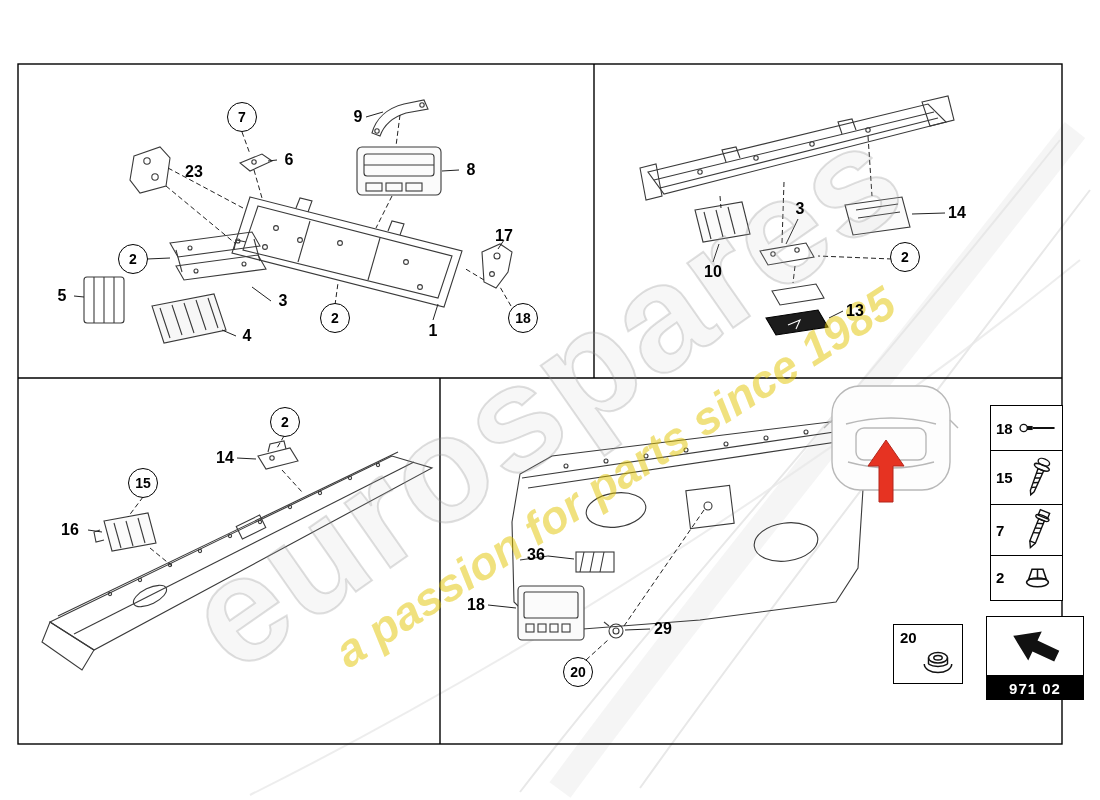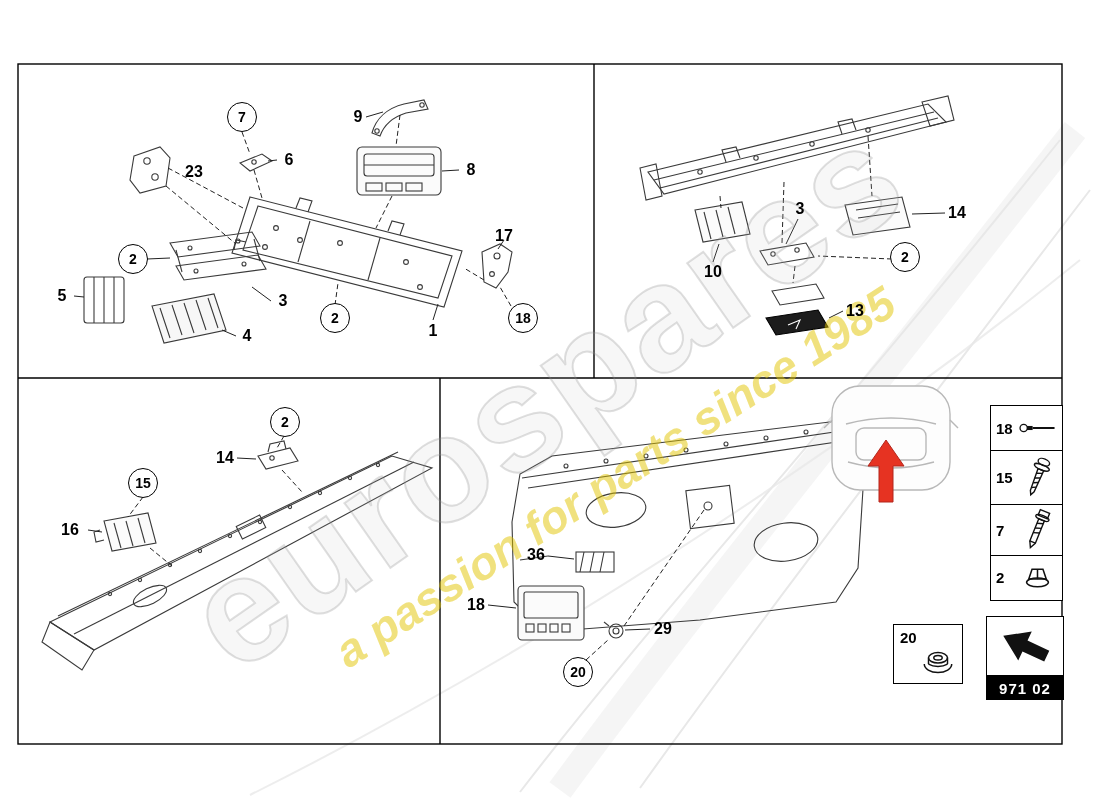--- a/index.html
+++ b/index.html
@@ -44,21 +44,21 @@
   .legend-box:nth-child(4){ min-height:46px; }
   .legend-num { font-weight:bold; font-size:15px; width:20px; flex:none; }
   .legend-icon { flex:1; display:block; }
   .legend-icon.tilt { transform:rotate(22deg); }
 
   .nut-box { position:absolute; left:893px; top:624px; width:70px; height:60px;
              border:1.6px solid #000; background:#fff; z-index:5; padding:3px 5px; cursor:pointer; }
   .nut-box .legend-num { position:absolute; left:6px; top:4px; }
   .nut-box svg { position:absolute; right:5px; bottom:5px; }
 
-  .badge { position:absolute; left:986px; top:616px; width:78px; z-index:5; cursor:pointer; }
+  .badge { position:absolute; left:986px; top:616px; width:98px; z-index:5; cursor:pointer; }
   .badge-icon-box { border:1.8px solid #000; background:#fff; height:60px;
                     display:flex; align-items:center; justify-content:center; }
   .badge-code { background:#000; color:#fff; font-weight:bold; font-size:15px;
                 text-align:center; padding:4px 0 3px 0; letter-spacing:1px; }
 
   [data-name="direction-arrow-shape"] { fill:var(--accent-arrow, #e63322); }
 </style>
 </head>
 <body>
 

